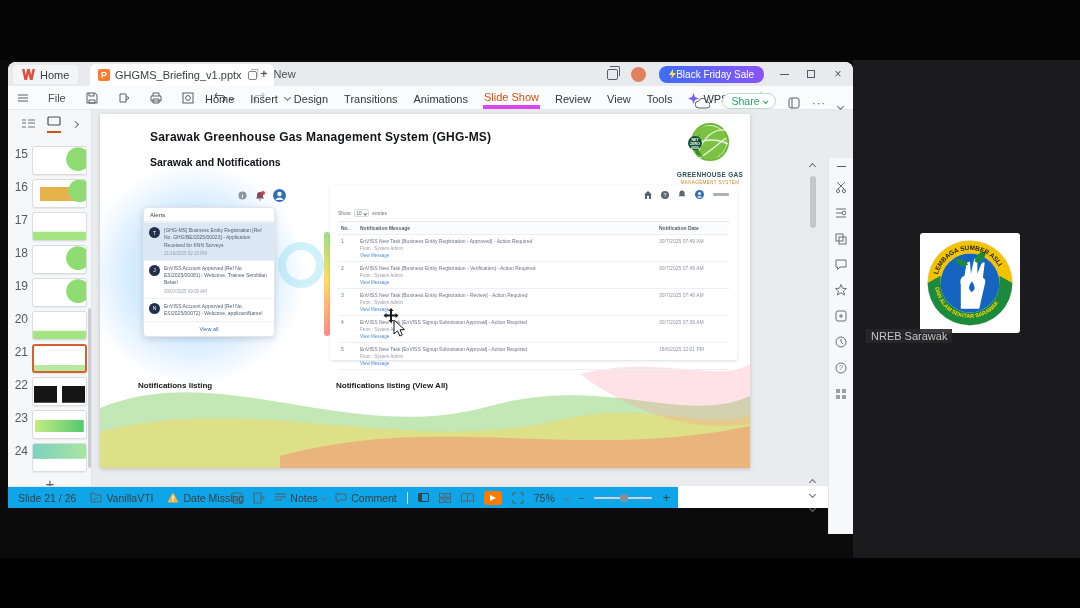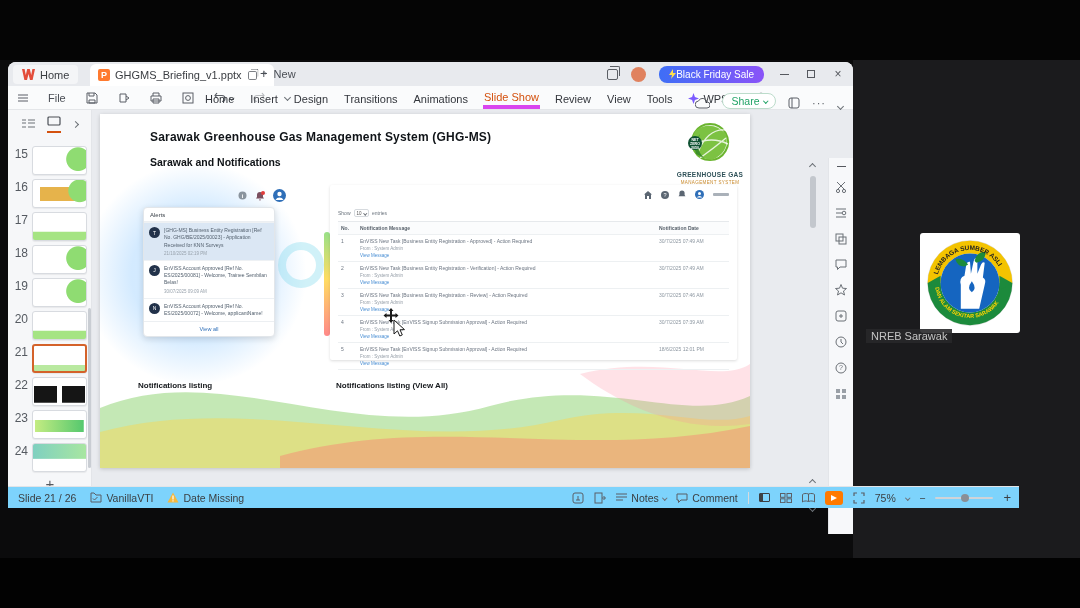--- a/index.html
+++ b/index.html
@@ -98,21 +98,21 @@
   .vs-thumb { left:2px; top:14px; width:6px; height:52px; background:#c3c7cd; border-radius:3px; }
   .chev { width:5px; height:5px; border-right:1.4px solid #6b7076; border-bottom:1.4px solid #6b7076; display:inline-block; }
   .chev.up { transform:rotate(-135deg); } .chev.down { transform:rotate(45deg); }
   .chev.right { transform:rotate(-45deg); } .chev.small { width:3.5px; height:3.5px; }
 
   .sidebar { left:820px; top:48px; width:25px; height:376px; background:#f7f8fa; border-left:1px solid #e3e5e9; display:flex; flex-direction:column; align-items:center; gap:14px; padding-top:8px; color:#6b7076; }
 
   .notesbar { left:84px; top:402px; width:740px; height:22px; background:#fdfdfe; border-top:1px solid #e8eaec; }
   .notes-ph { left:12px; top:5px; font-size:10px; color:#b6bac0; }
 
-  .statusbar { left:0; top:424px; width:1011px; height:22px; background:#7dd3fc; border-top:1px solid #e2e4e7; font-size:10.5px; color:#3c4043; }
+  .statusbar { left:0; top:424px; width:670px; height:22px; background:#0ea5e9; border-top:1px solid #e2e4e7; font-size:10.5px; color:#3c4043; }
   .sb-left { left:10px; top:0; height:21px; display:flex; gap:14px; align-items:center; }
   .sb-right { right:8px; top:0; height:21px; display:flex; gap:10px; align-items:center; }
   .sb-item { display:flex; gap:4px; align-items:center; }
   .playbtn { width:18px; height:14px; background:#ff7a00; border-radius:3px; display:flex; align-items:center; justify-content:center; }
   .tri { width:0; height:0; border-left:6px solid #fff; border-top:3.5px solid transparent; border-bottom:3.5px solid transparent; }
   .ztrack { width:58px; height:2px; background:#cfd3d8; border-radius:1px; position:relative; }
   .zdot { position:absolute; left:26px; top:-3px; width:8px; height:8px; background:#8a8f96; border-radius:50%; }
   .vbox { width:11px; height:9px; border:1px solid #6b7076; border-radius:1px; }
   .sep { width:1px; height:12px; background:#d7dadd; }
 

